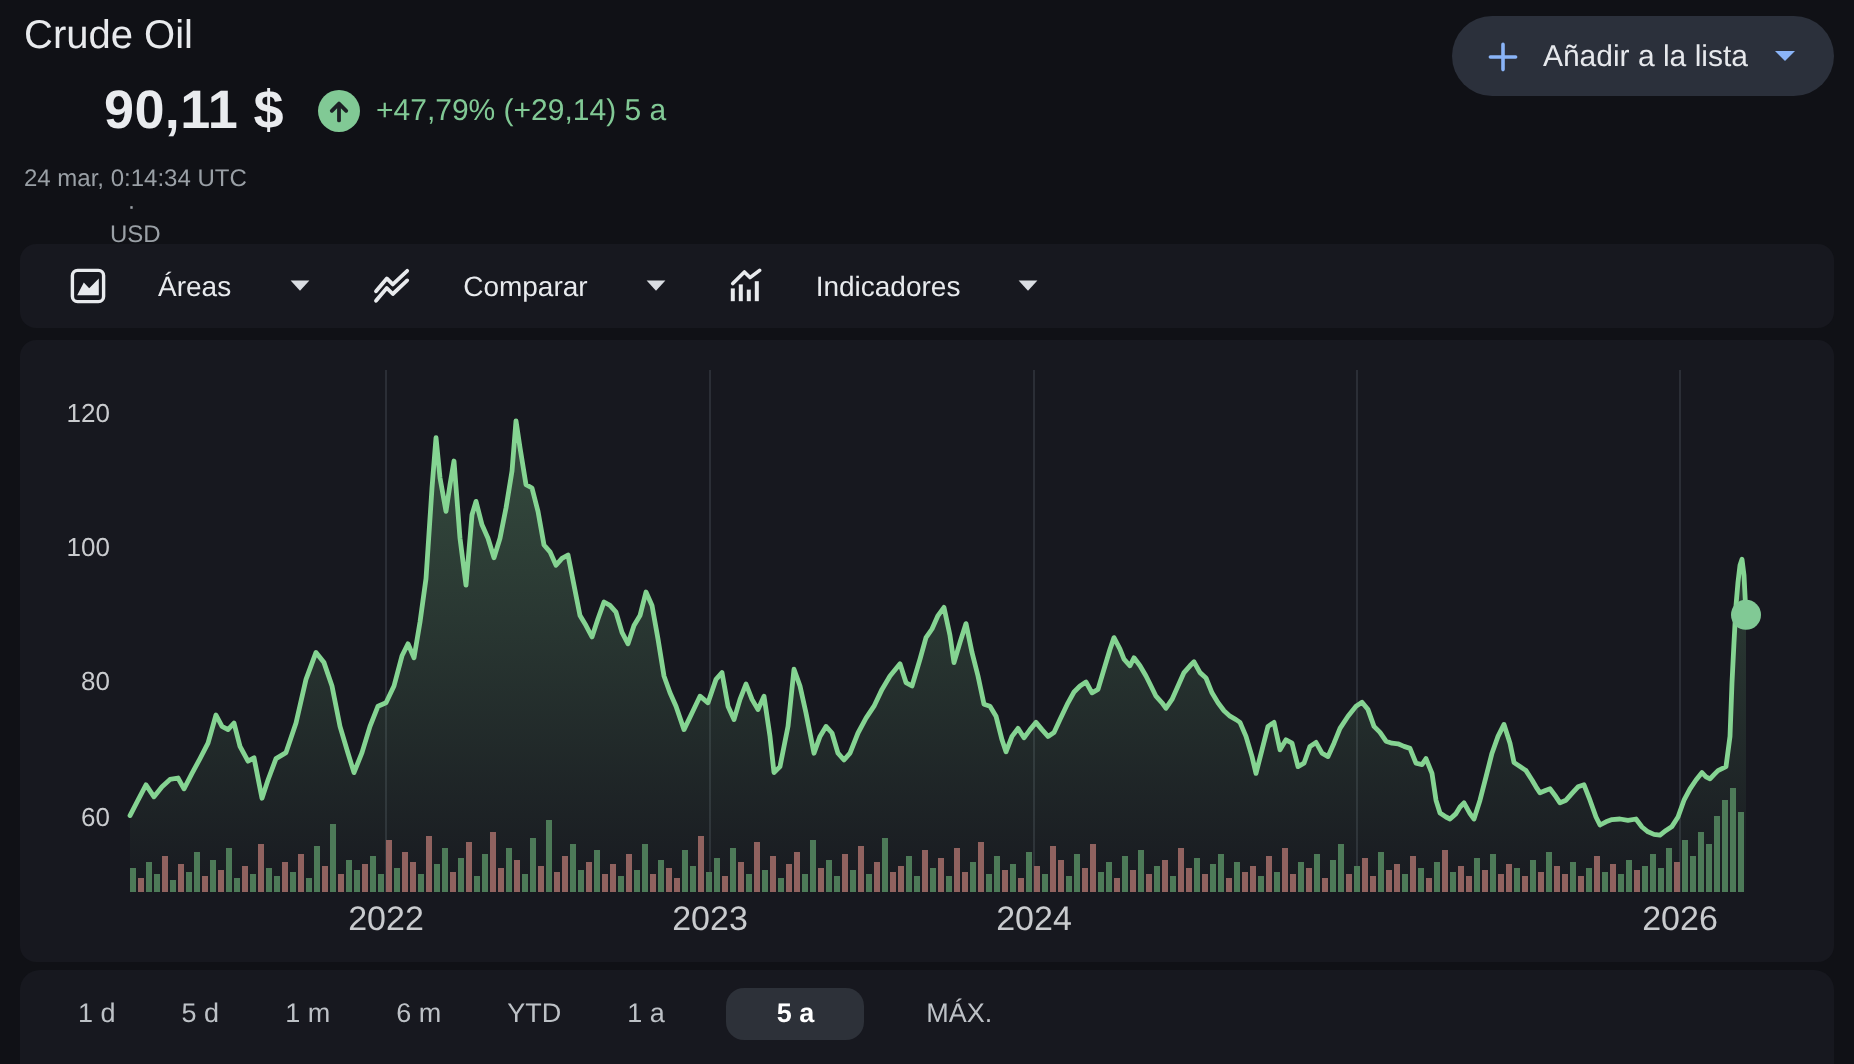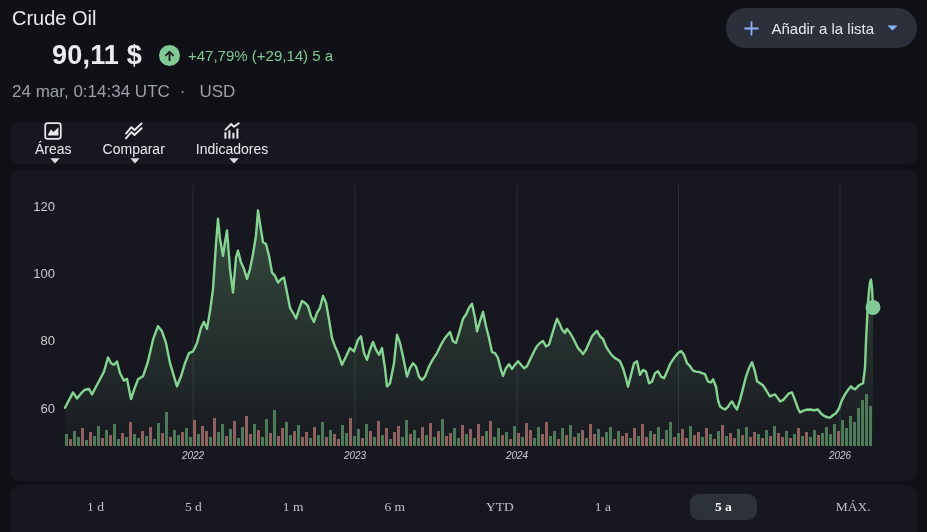--- a/index.html
+++ b/index.html
@@ -9,56 +9,56 @@
     font-family:"Liberation Sans", sans-serif;
     color:#e8eaed;
     position:relative;
   }
   
   .page-title { position:absolute; left:12px; top:7px; font-size:20px; font-weight:400; color:#e8eaed; }
   .price-row  { position:absolute; left:12px; top:40px; display:flex; align-items:center;margin-left:40px; }
   .current-price { font-size:27px; font-weight:600; color:#e9ebee; letter-spacing:.2px; }
   .change-badge { width:21px; height:21px; margin-left:17px; flex:0 0 auto; }
   .price-change { margin-left:8px; font-size:15px; font-weight:500; color:#81c995; }
-  .meta-row { position:absolute; left:12px; top:82px; display:flex; align-items:center; font-size:17px; color:#9aa0a6; }
+  .meta-row { position:absolute; left:12px; top:82px; display:flex; align-items:center; font-size:12px; color:#9aa0a6;flex-direction:column; }
   .meta-row .dot { margin:0 14px 0 10px; color:#9aa0a6; }
   
   .watchlist-btn {
     position:absolute; top:8px; right:10px; height:40px;
     background:#2b303b; border:none; border-radius:20px;
     display:flex; align-items:center; gap:11px; padding:0 19px 0 17px;
     cursor:pointer; color:#e3e6ea; font-family:inherit;justify-content:space-between;
   }
   .watchlist-btn .plus { display:flex; }
   .watchlist-btn .lbl { font-size:15px; font-weight:500; color:#e6e8ec; }
   
   .toolbar-panel {
     position:absolute; left:10px; top:122px; width:907px; height:42px;
     background:#17181f; border-radius:8px;
     display:flex; align-items:center; padding-left:25px; gap:31px;
   }
-  .tool-item { display:flex; align-items:center; gap:1px; cursor:pointer; background:none; border:none; color:#e8eaed; font-family:inherit;flex-direction:column; }
+  .tool-item { display:flex; align-items:center; gap:26px; cursor:pointer; background:none; border:none; color:#e8eaed; font-family:inherit; }
   .tool-item .tlabel { font-size:14px; font-weight:500; color:#e8eaed; }
   .tool-item .caret { margin-left:3px; display:flex; color:#dadde2; }
   .chart-panel {
     position:absolute; left:10px; top:170px; width:907px; height:311px;
     background:#17181f; border-radius:8px; overflow:hidden;
   }
   .chart-panel svg.chart { position:absolute; left:0; top:0; }
   .ytick { position:absolute; width:40px; left:5px; text-align:right; font-size:13px; color:#c9cbce; }
-  .xtick { position:absolute; width:60px; text-align:center; top:280px; font-size:10px; color:#c9cbce;font-style:italic; }
+  .xtick { position:absolute; width:60px; text-align:center; top:280px; font-size:17px; color:#c9cbce; }
   
   .range-panel {
     position:absolute; left:10px; top:485px; width:907px; height:60px;
     background:#17181f; border-radius:10px;
     display:flex; align-items:flex-start; padding:9px 0 0 27px; gap:29px;
   }
   .range-btn {
-    background:none; border:none; cursor:pointer; font-family:Liberation Serif, serif;
-    font-size:13.5px; color:#bdc1c6; padding:6px 2px; border-radius:9px; line-height:1;margin-left:48px;
+    background:none; border:none; cursor:pointer; font-family:Liberation Sans, sans-serif;
+    font-size:13.5px; color:#bdc1c6; padding:6px 2px; border-radius:9px; line-height:1;
   }
   .range-btn.selected { background:#2d3139; color:#ffffff; font-weight:700; padding:6px 25px; }
 </style>
 </head>
 <body>
 
 <div class="page-title">Crude Oil</div>
 
 <div class="price-row">
   <span class="current-price">90,11 $</span>

